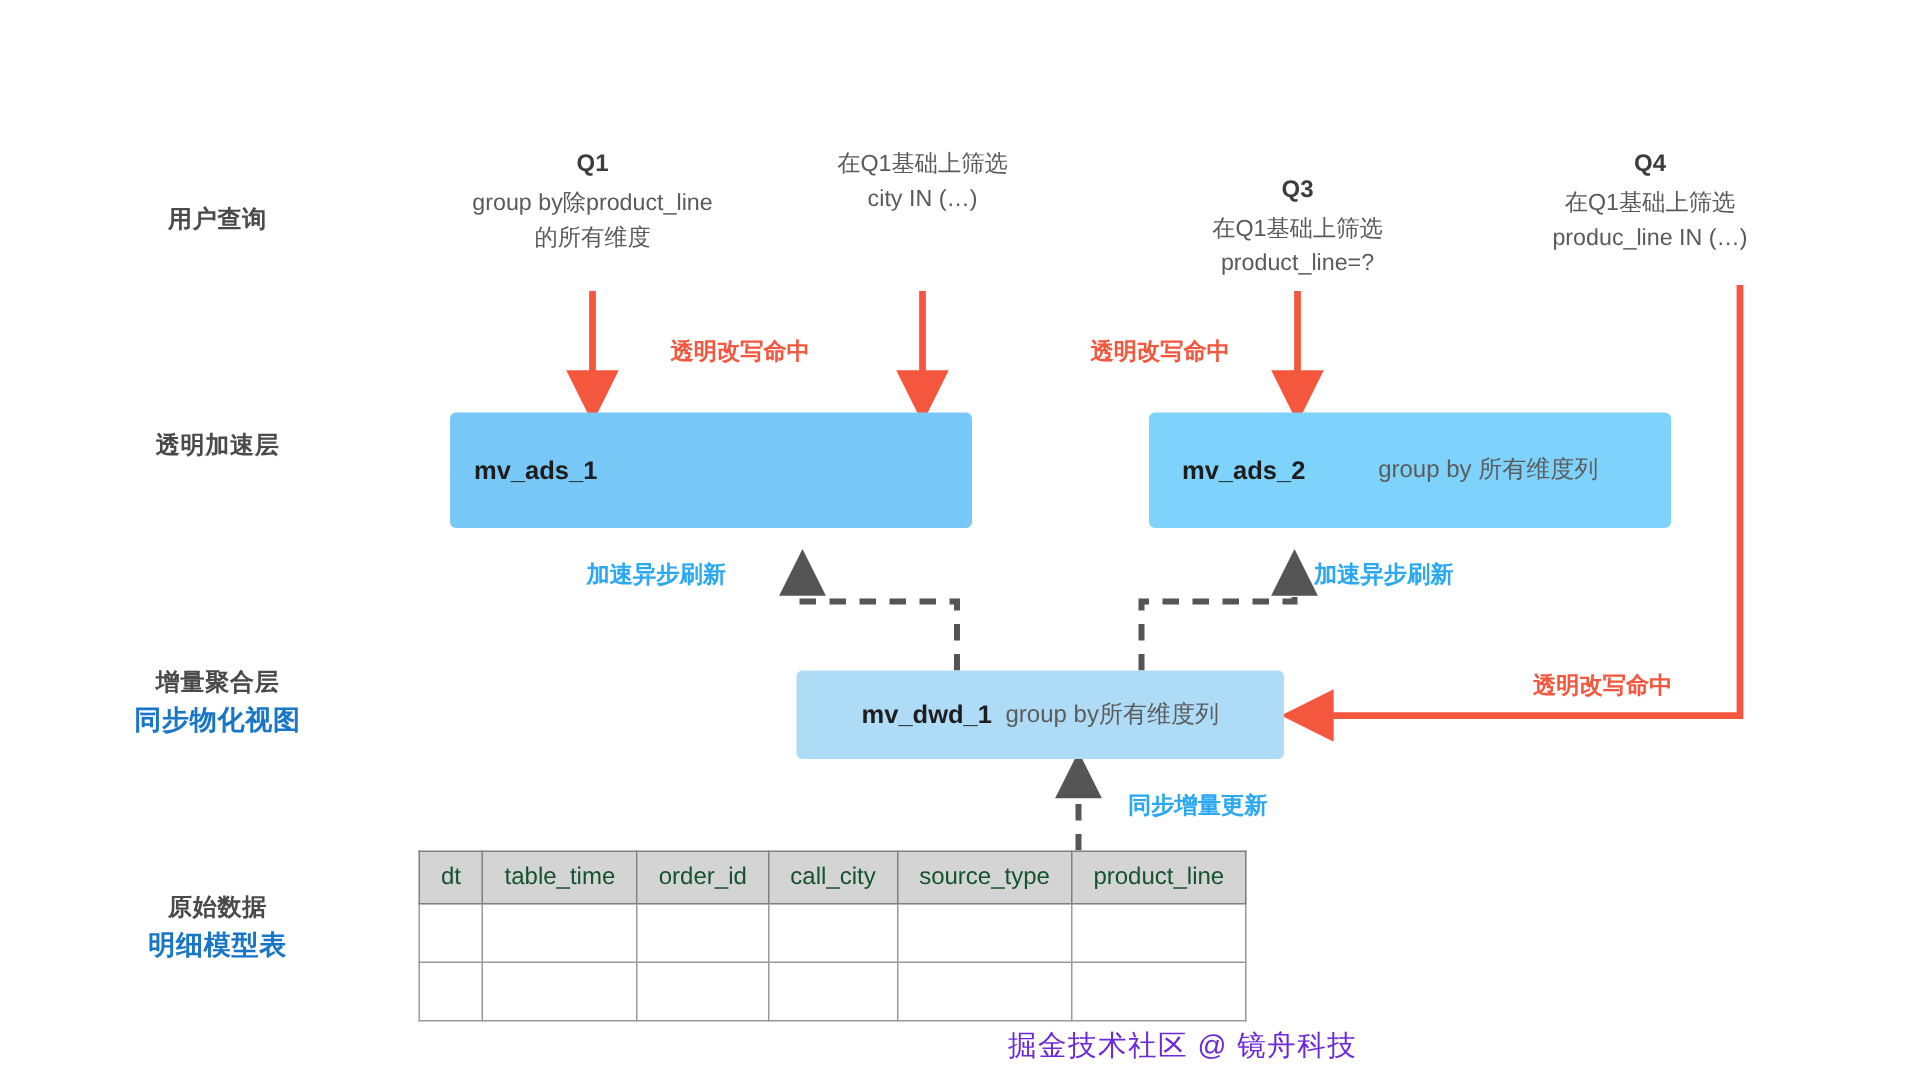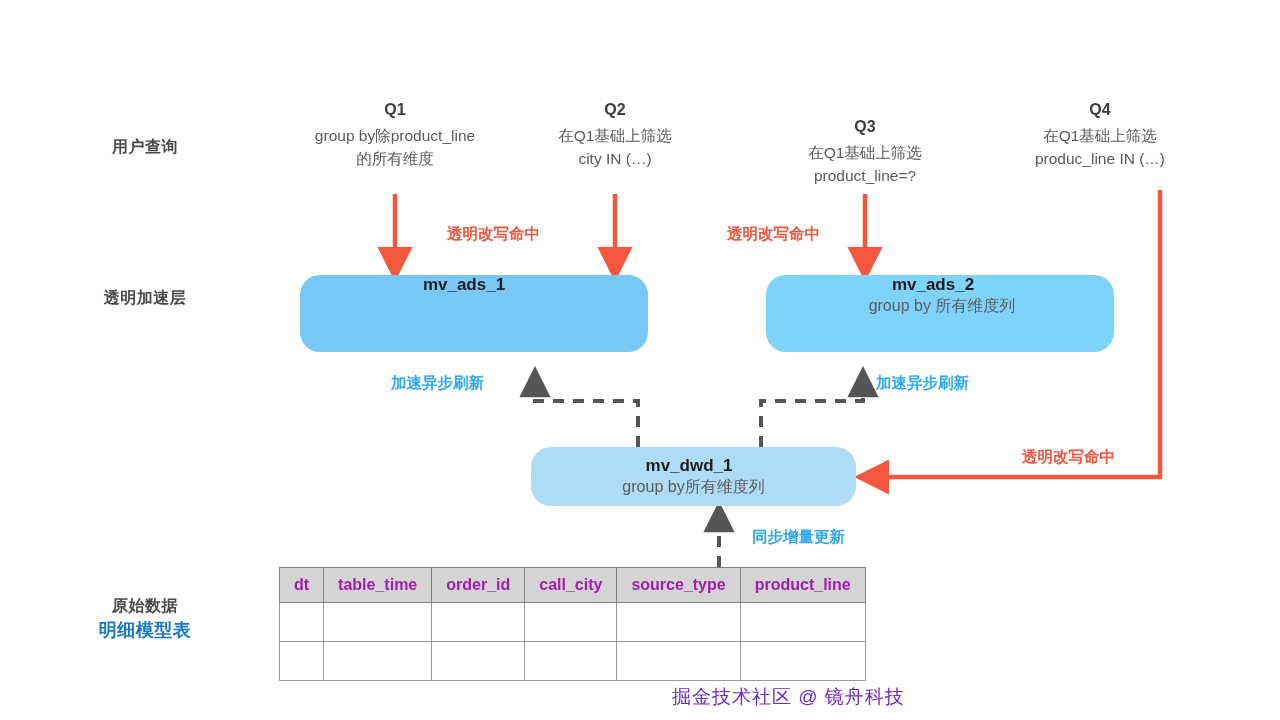--- a/index.html
+++ b/index.html
@@ -47,25 +47,24 @@
   }
   .query .qbody{
     display:block;
     font-size:15.5px;font-weight:400;color:#5a5a5a;
     white-space:pre-line;
   }
 
   
   .mvbox{
     position:absolute;
-    border-radius:20px;
+    border-radius:4px;
     display:flex;
     align-items:center;
     box-sizing:border-box;
-    flex-direction:column;
   }
   .mvbox .mvname{
     font-size:17px;font-weight:700;color:#1d1d1d;
     white-space:nowrap;
   }
   .mvbox .mvdesc{
     font-size:16px;font-weight:400;color:#5c5c5c;
     white-space:pre-line;
     line-height:1.35;
   }
@@ -79,21 +78,21 @@
   #mv-ads-1 .mvname{margin-right:18px;}
   #mv-ads-1 .mvdesc{text-align:center;flex:1;}
 
   #mv-ads-2{
     left:766px;top:275px;width:348px;height:77px;
     background:#7dd3fc;
     padding:0 18px 0 22px;
     justify-content:flex-start;
   }
   #mv-ads-2 .mvname{margin-right:18px;}
-  #mv-ads-2 .mvdesc{flex:1;}
+  #mv-ads-2 .mvdesc{text-align:center;flex:1;}
 
   #mv-dwd-1{
     left:531px;top:447px;width:325px;height:59px;
     background:#aedcf7;
     padding:0 14px;
     justify-content:center;
   }
   #mv-dwd-1 .mvname{margin-right:9px;}
 
   
@@ -109,21 +108,21 @@
   #detail-table{
     position:absolute;
     left:279px;top:567px;
     border-collapse:collapse;
     border:1.5px solid #6d6d6d;
     background:#ffffff;
   }
   #detail-table th{
     background:#d4d4d4;
     border:1px solid #808080;
-    font-size:16px;font-weight:700;color:#a21caf;
+    font-size:16px;font-weight:400;color:#14532d;
     height:34px;
     padding:0 14px;
     text-align:right;
     white-space:nowrap;
   }
   #detail-table td{
     border:1px solid #9a9a9a;
     height:38px;
     padding:0;
     background:#ffffff;
@@ -186,34 +185,37 @@
 
   <div class="rowlabel" style="top:135px;">
     <span class="l1">用户查询</span>
     <span class="l2"></span>
   </div>
 
   <div class="rowlabel" style="top:286px;">
     <span class="l1">透明加速层</span>
   </div>
 
+  <div class="rowlabel" style="top:444px;">
+    <span class="l1">增量聚合层</span>
+    <span class="l2">同步物化视图</span>
+  </div>
 
   <div class="rowlabel" style="top:594px;">
     <span class="l1">原始数据</span>
     <span class="l2">明细模型表</span>
   </div>
 
   <div class="query" style="left:275px;top:98px;width:240px;">
     <span class="qname">Q1</span>
     <span class="qbody">group by除product_line
 的所有维度</span>
   </div>
 
   <div class="query" style="left:520px;top:98px;width:190px;">
-    <span class="qname">Q2</span>
     <span class="qbody">在Q1基础上筛选
 city IN (…)</span>
   </div>
 
   <div class="query" style="left:765px;top:115px;width:200px;">
     <span class="qname">Q3</span>
     <span class="qbody">在Q1基础上筛选
 product_line=?</span>
   </div>
 

